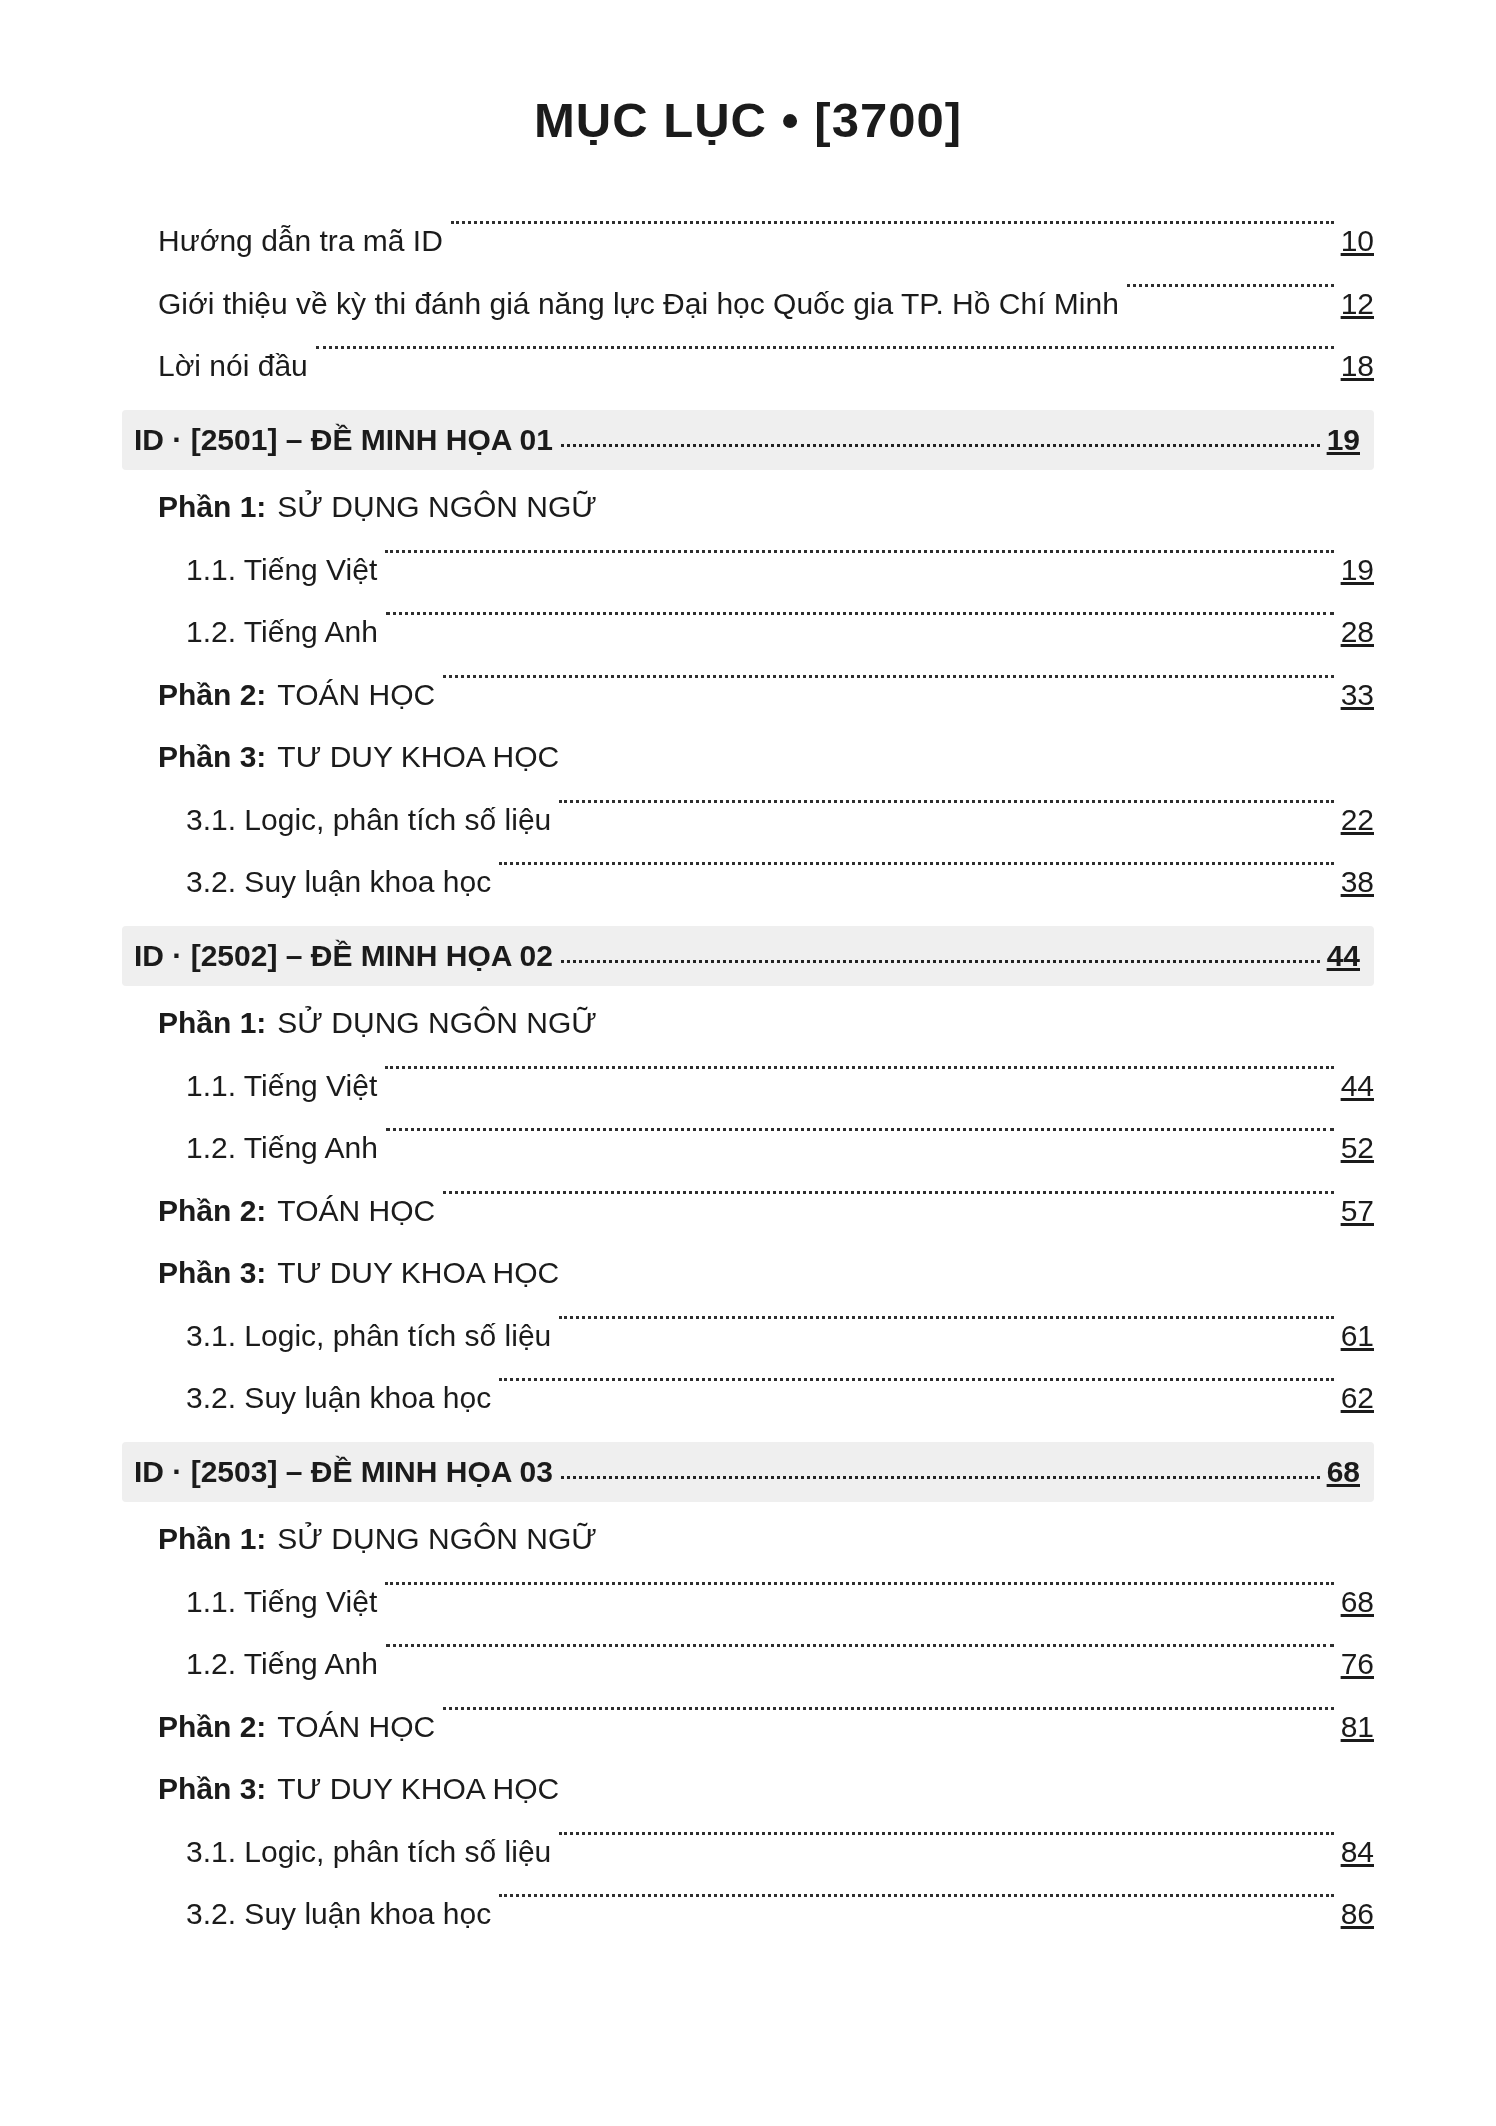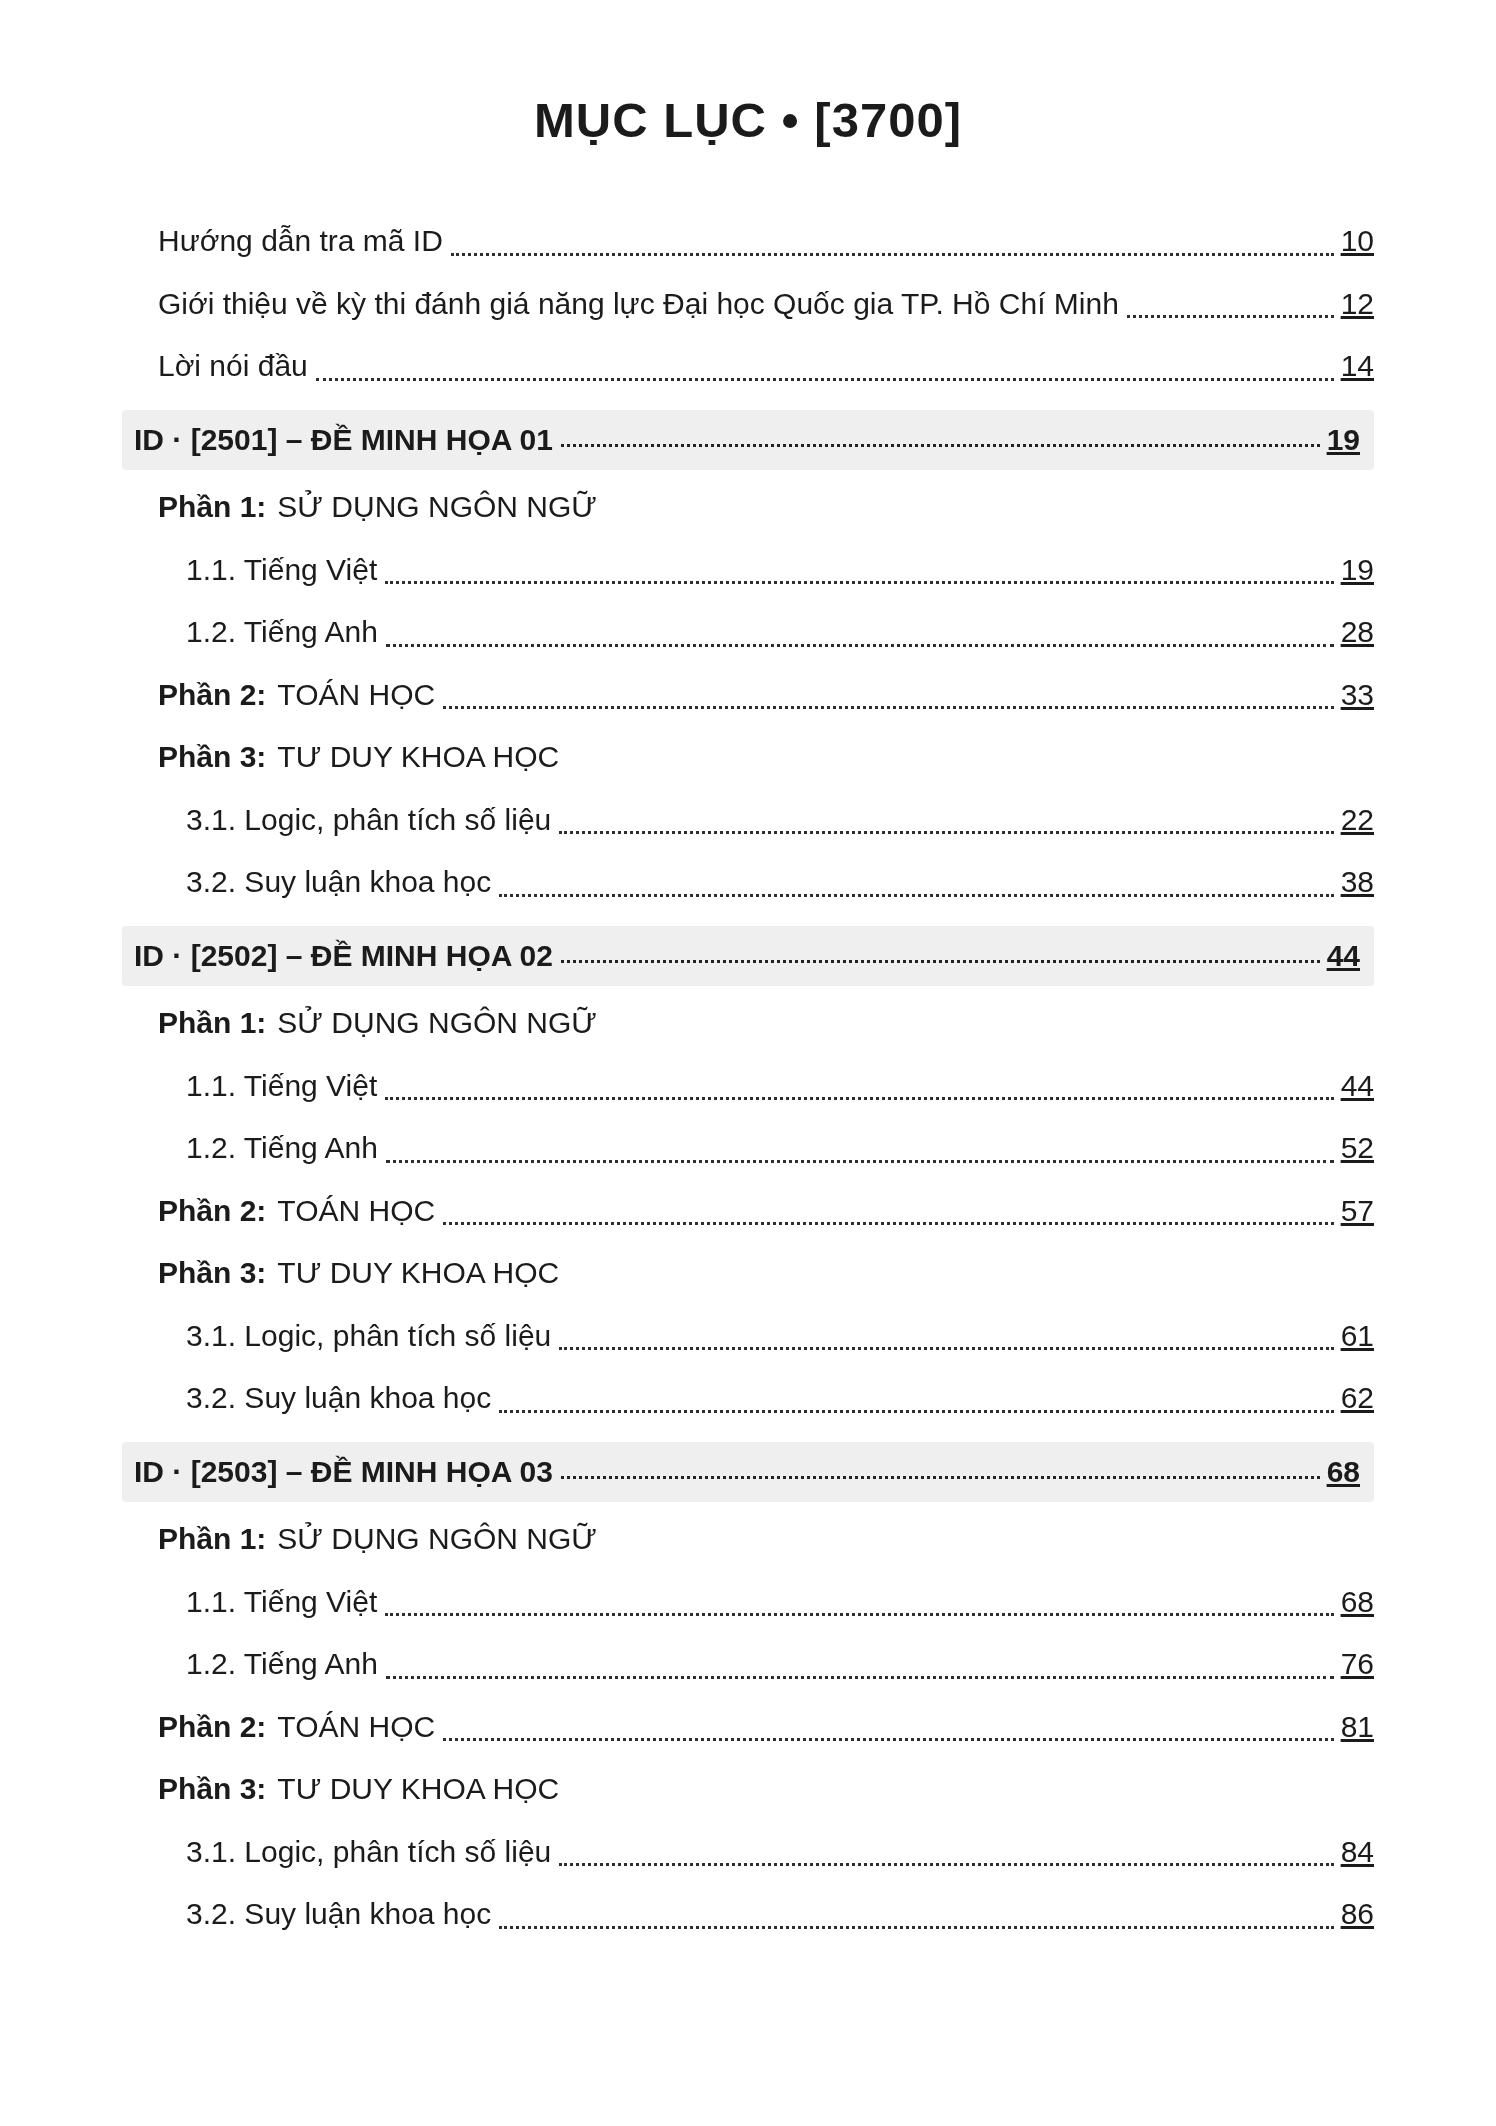--- a/index.html
+++ b/index.html
@@ -14,21 +14,21 @@
   }
   .title {
     text-align: center;
     font-size: 49px;
     font-weight: bold;
     letter-spacing: 1px;
     margin-bottom: 62px;
   }
   .row {
     display: flex;
-    align-items: flex-end;
+    align-items: flex-start;
     padding: 14px 0;
     font-size: 30px;
     line-height: 1.15;
   }
   .row.front  { padding-left: 36px; }
   .row.part   { padding-left: 36px; }
   .row.sub    { padding-left: 64px; }
   .prefix { font-weight: bold; margin-right: 11px; white-space: nowrap; }
   .lbl    { white-space: nowrap; }
   .dots {
@@ -67,21 +67,21 @@
     <span class="pg">10</span>
   </div>
   <div class="row front">
     <span class="lbl">Giới thiệu về kỳ thi đánh giá năng lực Đại học Quốc gia TP. Hồ Chí Minh</span>
     <span class="dots"></span>
     <span class="pg">12</span>
   </div>
   <div class="row front">
     <span class="lbl">Lời nói đầu</span>
     <span class="dots"></span>
-    <span class="pg">14</span>
+    <span class="pg">18</span>
   </div>
 </div>
 
 <section class="section">
   <div class="bar">
     <span class="lbl">ID · [2501] – ĐỀ MINH HỌA 01</span>
     <span class="dots"></span>
     <span class="pg">19</span>
   </div>
   <div class="row part nopage">

